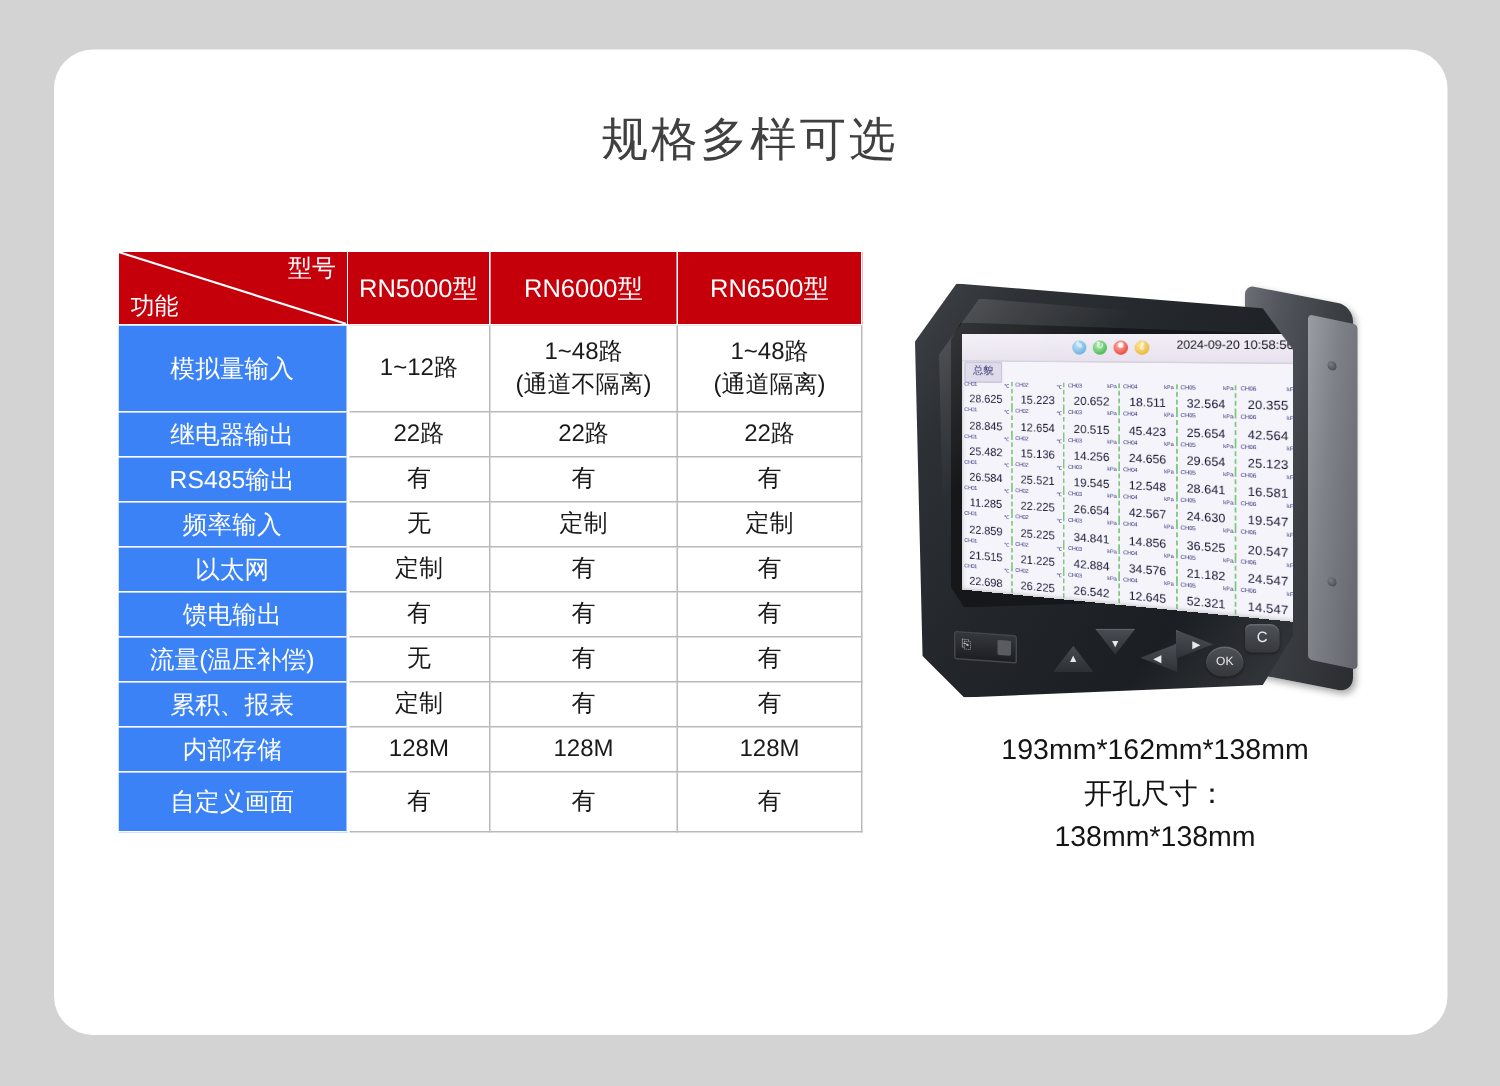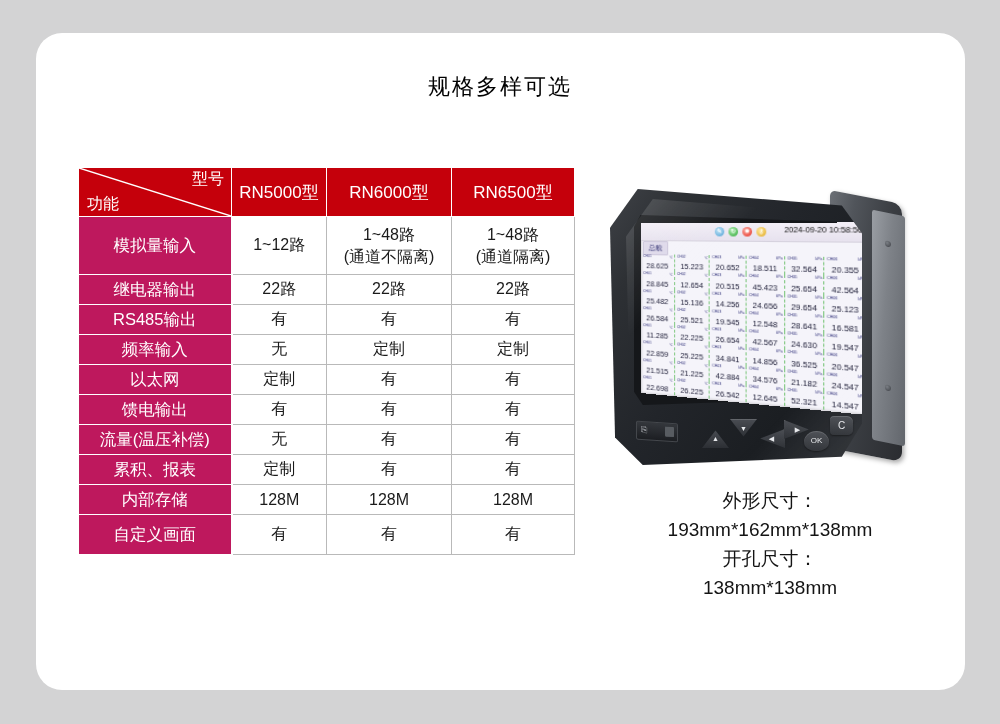--- a/index.html
+++ b/index.html
@@ -26,22 +26,22 @@
     height: 657px;
     background: #ffffff;
     border-radius: 26px;
   }
   .page-title {
     position: absolute;
     left: 0;
     top: 72px;
     width: 1000px;
     text-align: center;
-    font-size: 22px;
-    color: #000000;
+    font-size: 31px;
+    color: #404040;
     letter-spacing: 2px;
     font-family: "Liberation Sans", sans-serif;
   }
 
   
   .spec-table {
     position: absolute;
     left: 78px;
     top: 167px;
     width: 496px;
@@ -52,21 +52,21 @@
     border: 1px solid #ffffff;
     padding: 0;
     text-align: center;
     vertical-align: middle;
     font-size: 16px;
     color: #1a1a1a;
     background: #ffffff;
     box-sizing: border-box;
   }
   .spec-table td.fn {
-    background: #be185d;
+    background: #3b82f6;
     color: #ffffff;
     font-size: 16.5px;
     border-right: 2px solid #ffffff;
     border-top: 1px solid #ffffff;
     border-bottom: 1px solid #ffffff;
   }
   .spec-table td.val {
     border-left: 1px solid #b9b9b9;
     border-right: 1px solid #b9b9b9;
     border-top: 1px solid #b9b9b9;
@@ -751,19 +751,18 @@
         </div>
         <div class="key round" style="left:172px; top:20px;">OK</div>
         <div class="key c-key" style="left:198px; top:5px;">C</div>
       </div>
 
       <div class="dev-bezel-hi"></div>
     </div>
   </div>
 
   <div class="dims">
-    <div>外形尺寸：</div>
     <div>193mm*162mm*138mm</div>
     <div>开孔尺寸：</div>
     <div>138mm*138mm</div>
   </div>
 
 </div>
 
 </body></html>

